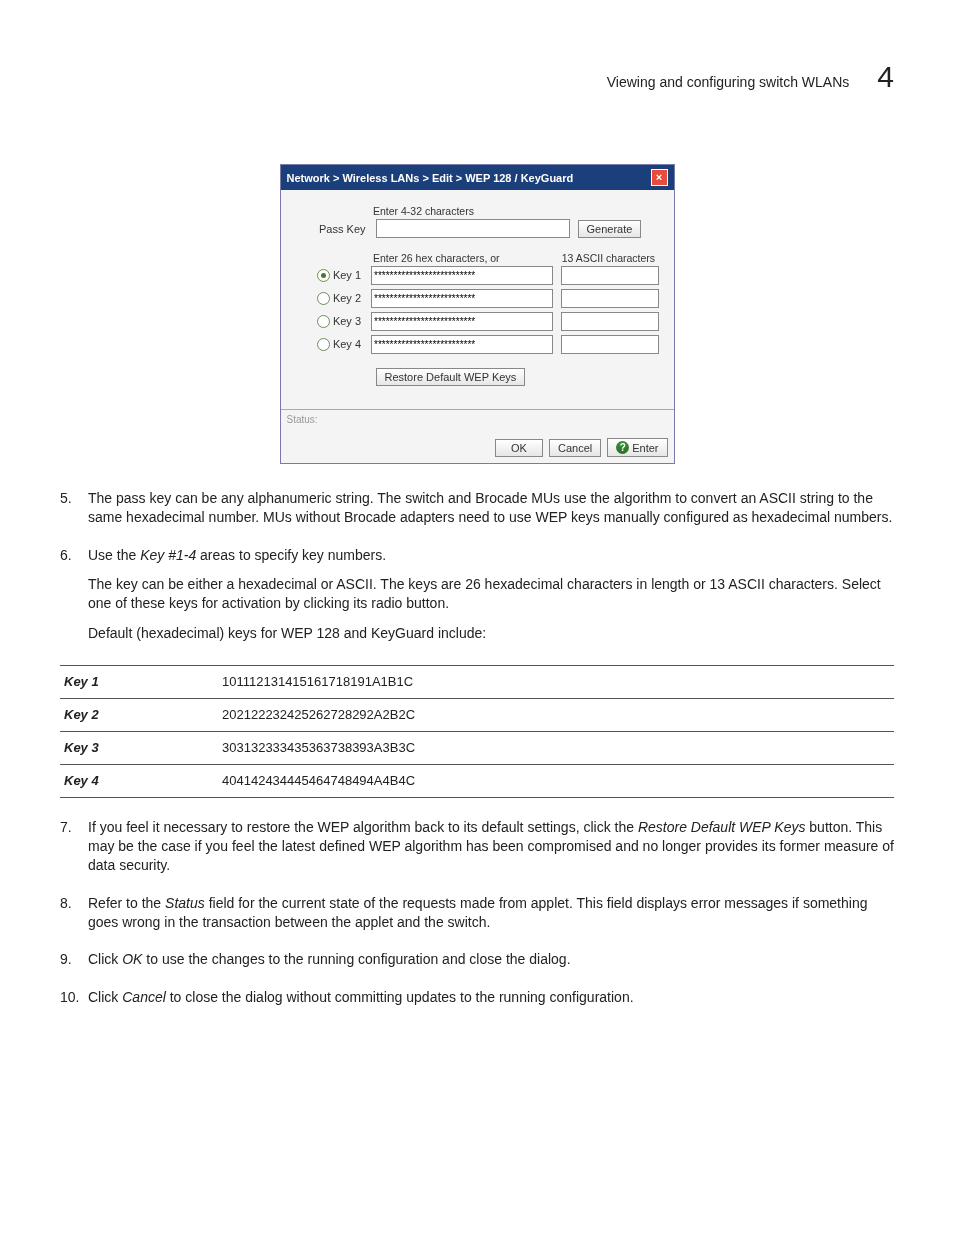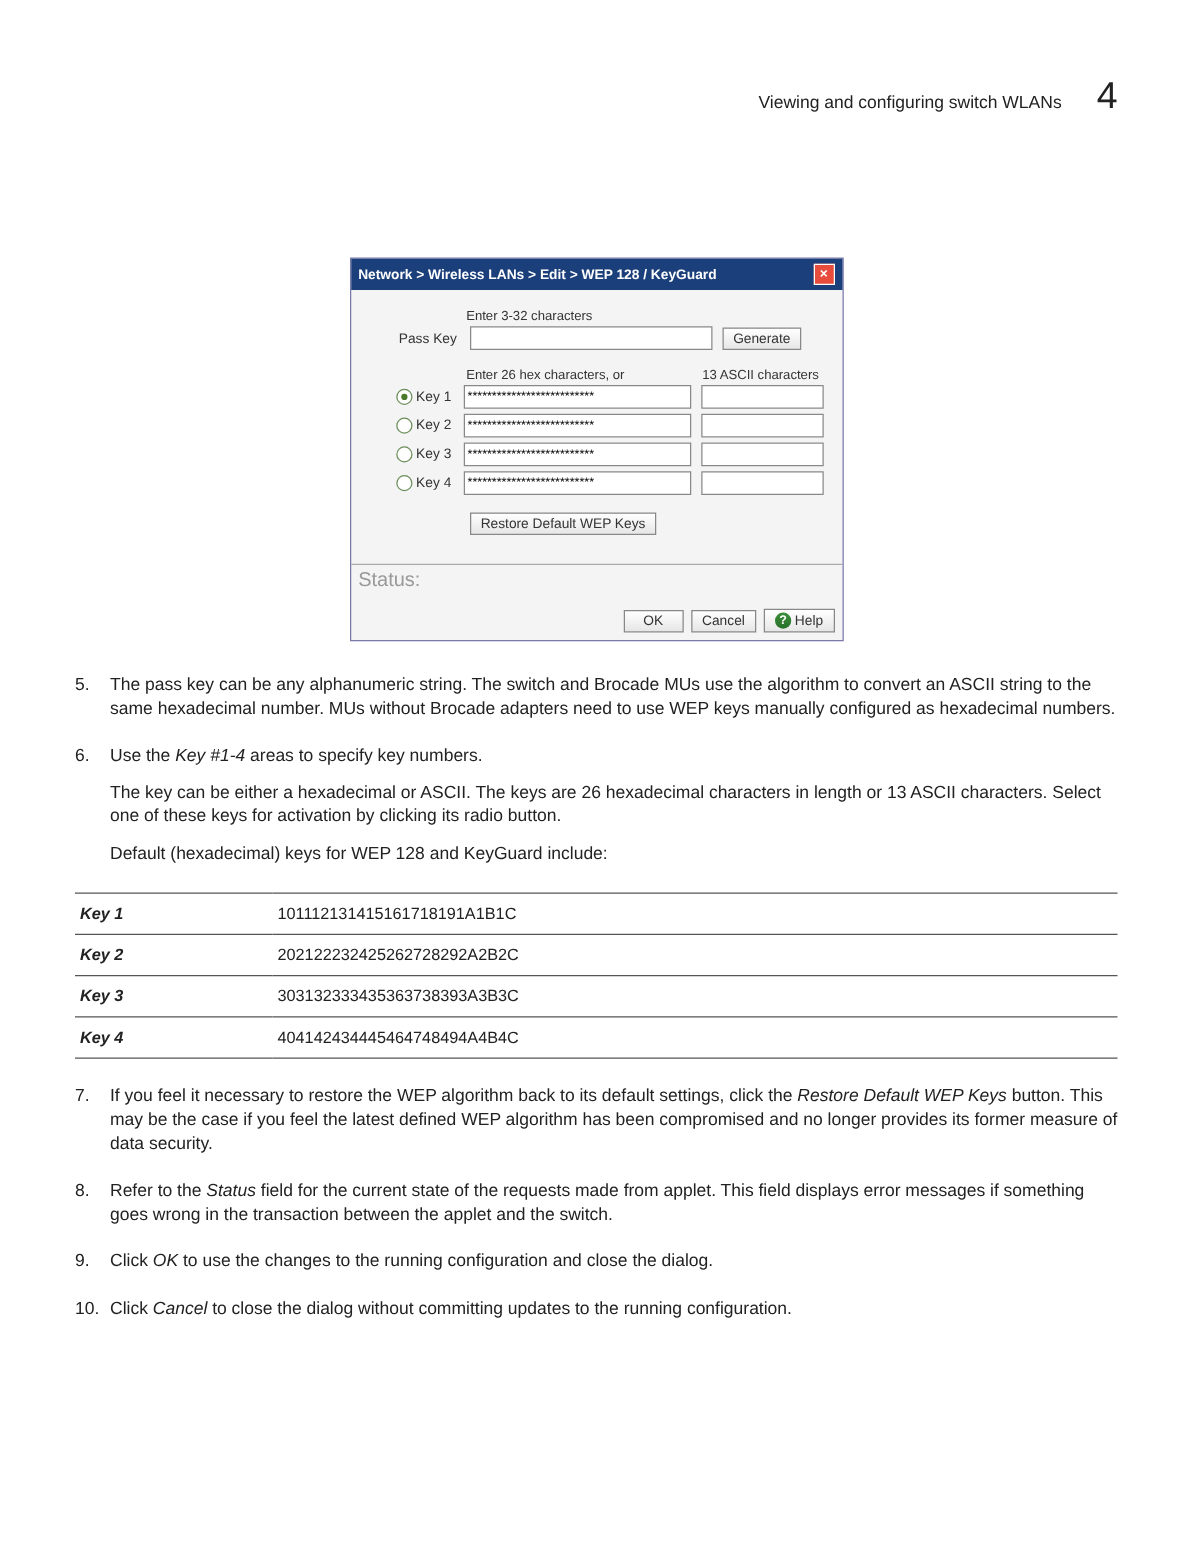--- a/index.html
+++ b/index.html
@@ -12,21 +12,21 @@
   }
   .page {
     padding: 60px 60px 60px 60px;
   }
   .header {
     display: flex;
     justify-content: flex-end;
     align-items: baseline;
     gap: 28px;
     font-size: 14px;
-    margin-bottom: 112px;
+    margin-bottom: 70px;
   }
   .header .chap {
     font-size: 30px;
     font-weight: 400;
   }
   
   .dialog-wrap {
     width: 393px;
     margin: 0 auto 25px auto;
     border: 1px solid #7a7aaa;
@@ -124,21 +124,21 @@
     height: 5px;
     background: #4a7a2a;
     border-radius: 50%;
     top: 3px;
     left: 3px;
   }
   .dialog-status {
     border-top: 1px solid #aaa;
     padding: 4px 6px 10px 6px;
     color: #999;
-    font-size: 16px;
+    font-size: 10px;
   }
   .dialog-foot {
     padding: 3px 6px 6px 6px;
     display: flex;
     justify-content: flex-end;
     gap: 6px;
     align-items: center;
   }
   .dialog-foot .hbtn {
     display: flex;
@@ -204,21 +204,21 @@
 
   <div class="dialog-wrap">
     <div class="dialog-title">
       <span class="crumb">Network &gt; Wireless LANs &gt; Edit &gt; WEP 128 / KeyGuard</span>
       <span class="close">×</span>
     </div>
     <div class="dialog-body">
 
       <div class="hint-row">
         <span class="c1"></span>
-        <span class="c2">Enter 3-32 characters</span>
+        <span class="c2">Enter 4-32 characters</span>
         <span class="c3"></span>
       </div>
       <div class="drow" style="margin-bottom:14px;">
         <span class="dlabel">Pass Key</span>
         <input class="dinput wide" style="">
         <span style="width:8px"></span>
         <button class="dbtn">Generate</button>
       </div>
 
       <div class="hint-row">
@@ -257,21 +257,21 @@
         <button class="dbtn">Restore Default WEP Keys</button>
       </div>
 
     </div>
     <div class="dialog-status">Status:</div>
     <div class="dialog-foot">
       <button class="dbtn" style="min-width:48px;">OK</button>
       <button class="dbtn" style="min-width:48px;">Cancel</button>
       <button class="dbtn hbtn">
         <span class="help-icon">?</span>
-        <span>Help</span>
+        <span>Enter</span>
       </button>
     </div>
   </div>
 
   <div class="doc">
 
     <div class="li">
       <div class="num">5.</div>
       <div class="body">
         <div class="para">The pass key can be any alphanumeric string. The switch and Brocade MUs use the algorithm to convert an ASCII string to the same hexadecimal number. MUs without Brocade adapters need to use WEP keys manually configured as hexadecimal numbers.</div>

